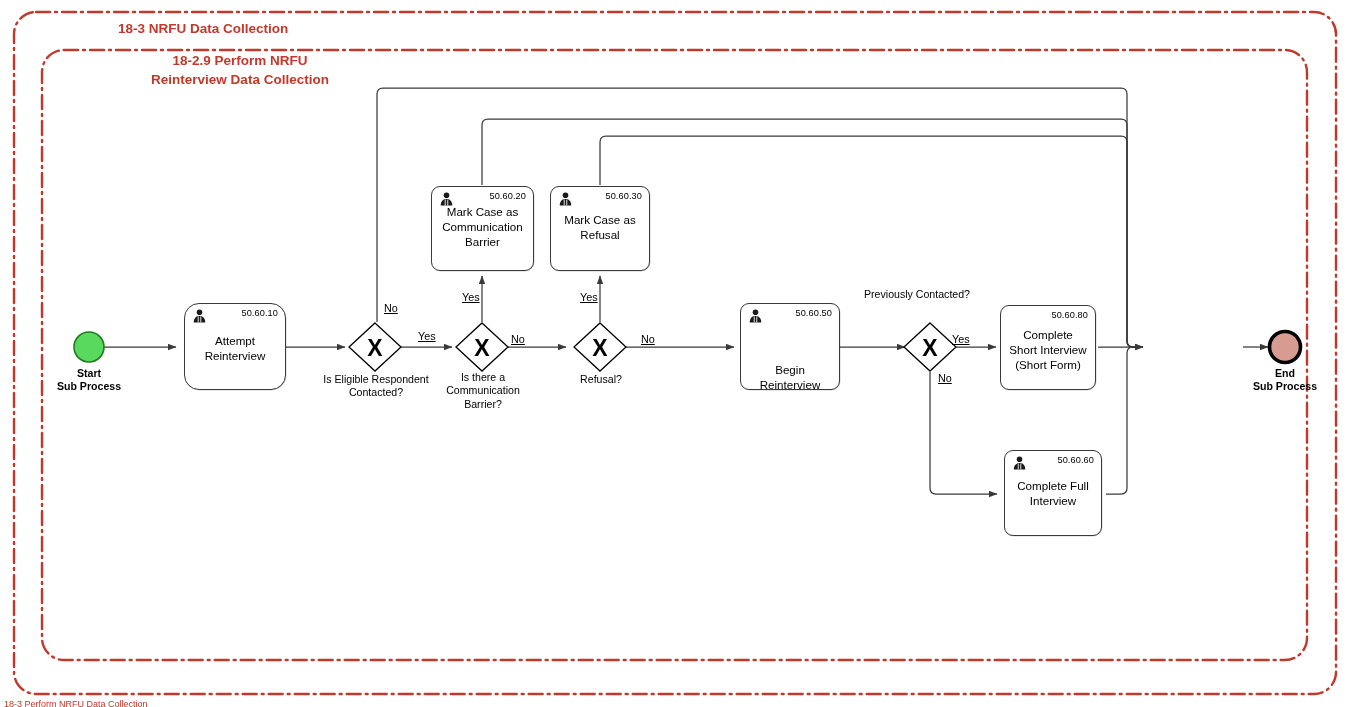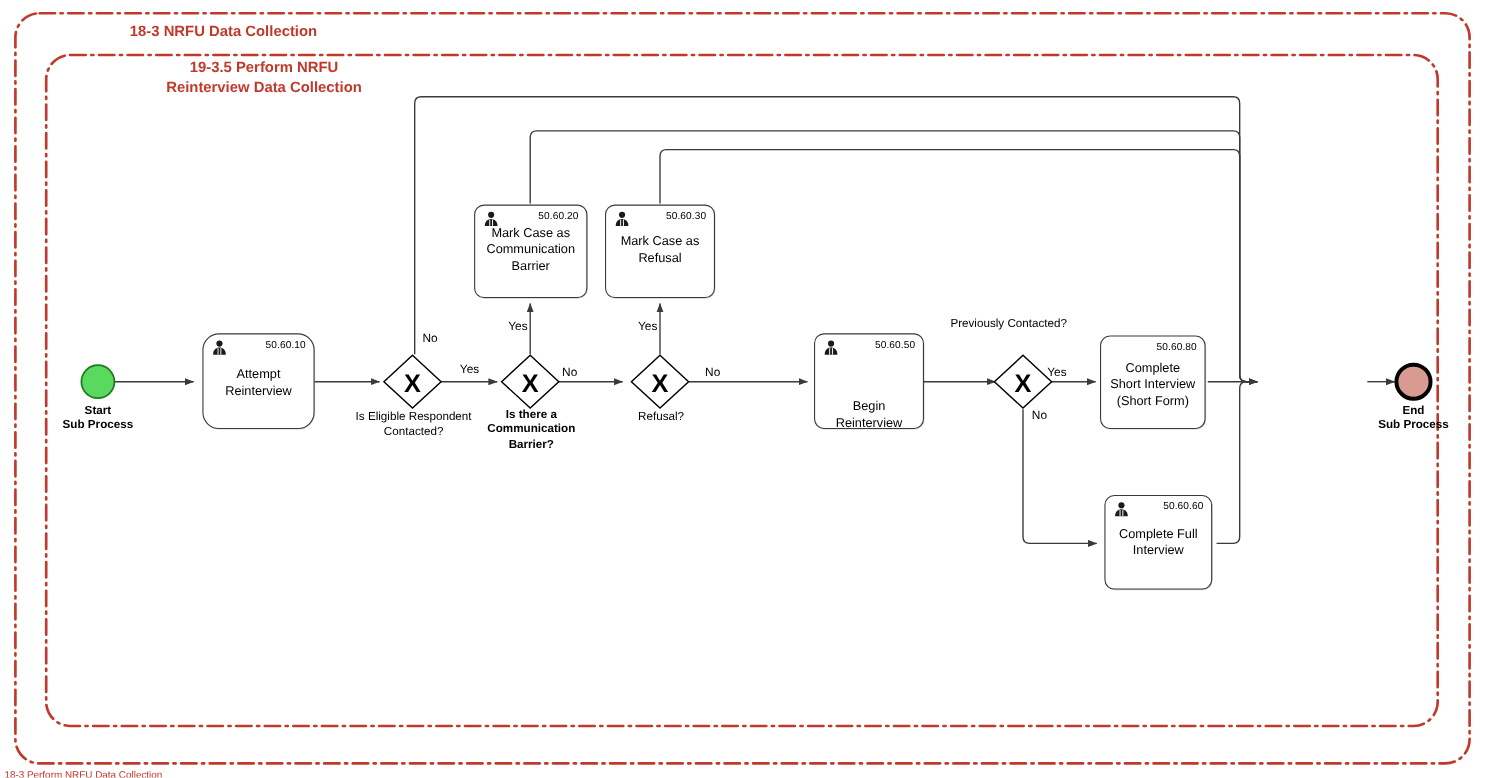--- a/index.html
+++ b/index.html
@@ -73,20 +73,21 @@
     font-weight: bold;
     color: #000000;
     line-height: 1.25;
     white-space: pre-line;
   }
   .flow-label {
     position: absolute;
     font-size: 10.8px;
     color: #000000;
     white-space: nowrap;
+    text-decoration: underline;
   }
   .gw-label {
     position: absolute;
     text-align: center;
     font-size: 10.6px;
     color: #000000;
     line-height: 1.26;
     white-space: pre-line;
   }
   .footer-text {
@@ -171,21 +172,21 @@
         <text x="930" y="356" text-anchor="middle" font-family="Liberation Sans, sans-serif" font-size="23" font-weight="bold" fill="#000000">X</text>
       </g>
     </g>
 
     <circle cx="89" cy="347" r="15" fill="#59D95E" stroke="#1E7B1E" stroke-width="1.6"></circle>
     <circle cx="1285" cy="347" r="15.5" fill="#D79B92" stroke="#000000" stroke-width="3.6"></circle>
   </svg>
 
   <div class="pool-label" style="left:118px; top:19px;">18-3 NRFU Data Collection</div>
 
-  <div class="pool-label" style="left:150px; top:51px; width:180px;">19-3.5 Perform NRFU
+  <div class="pool-label" style="left:150px; top:51px; width:180px;">18-2.9 Perform NRFU
 Reinterview Data Collection</div>
 
   <div class="event-label" style="left:29px; top:367px; width:120px;">Start
 Sub Process</div>
 
   <div class="event-label" style="left:1225px; top:367px; width:120px;">End
 Sub Process</div>
 
   <div class="task" style="left:184px; top:303px; width:102px; height:87px;border-radius:15px;">
     <svg class="task-icon" viewBox="0 0 20 20">
@@ -247,21 +248,21 @@
     <div class="task-code">50.60.80</div>
     <div class="task-label" style="top:22px;">Complete
 Short Interview
 (Short Form)</div>
   </div>
 
 
   <div class="gw-label" style="left:310px; top:373px; width:132px;">Is Eligible Respondent
 Contacted?</div>
 
-  <div class="gw-label" style="left:436px; top:371px; width:94px;font-weight:bold;">Is there a
+  <div class="gw-label" style="left:436px; top:371px; width:94px;">Is there a
 Communication
 Barrier?</div>
 
   <div class="gw-label" style="left:556px; top:373px; width:90px;">Refusal?</div>
 
   <div class="gw-label" style="left:864px; top:288px; width:132px; text-align:left;">Previously Contacted?</div>
 
   <div class="flow-label" style="left:384px; top:302px;">No</div>
 
   <div class="flow-label" style="left:418px; top:330px;">Yes</div>

